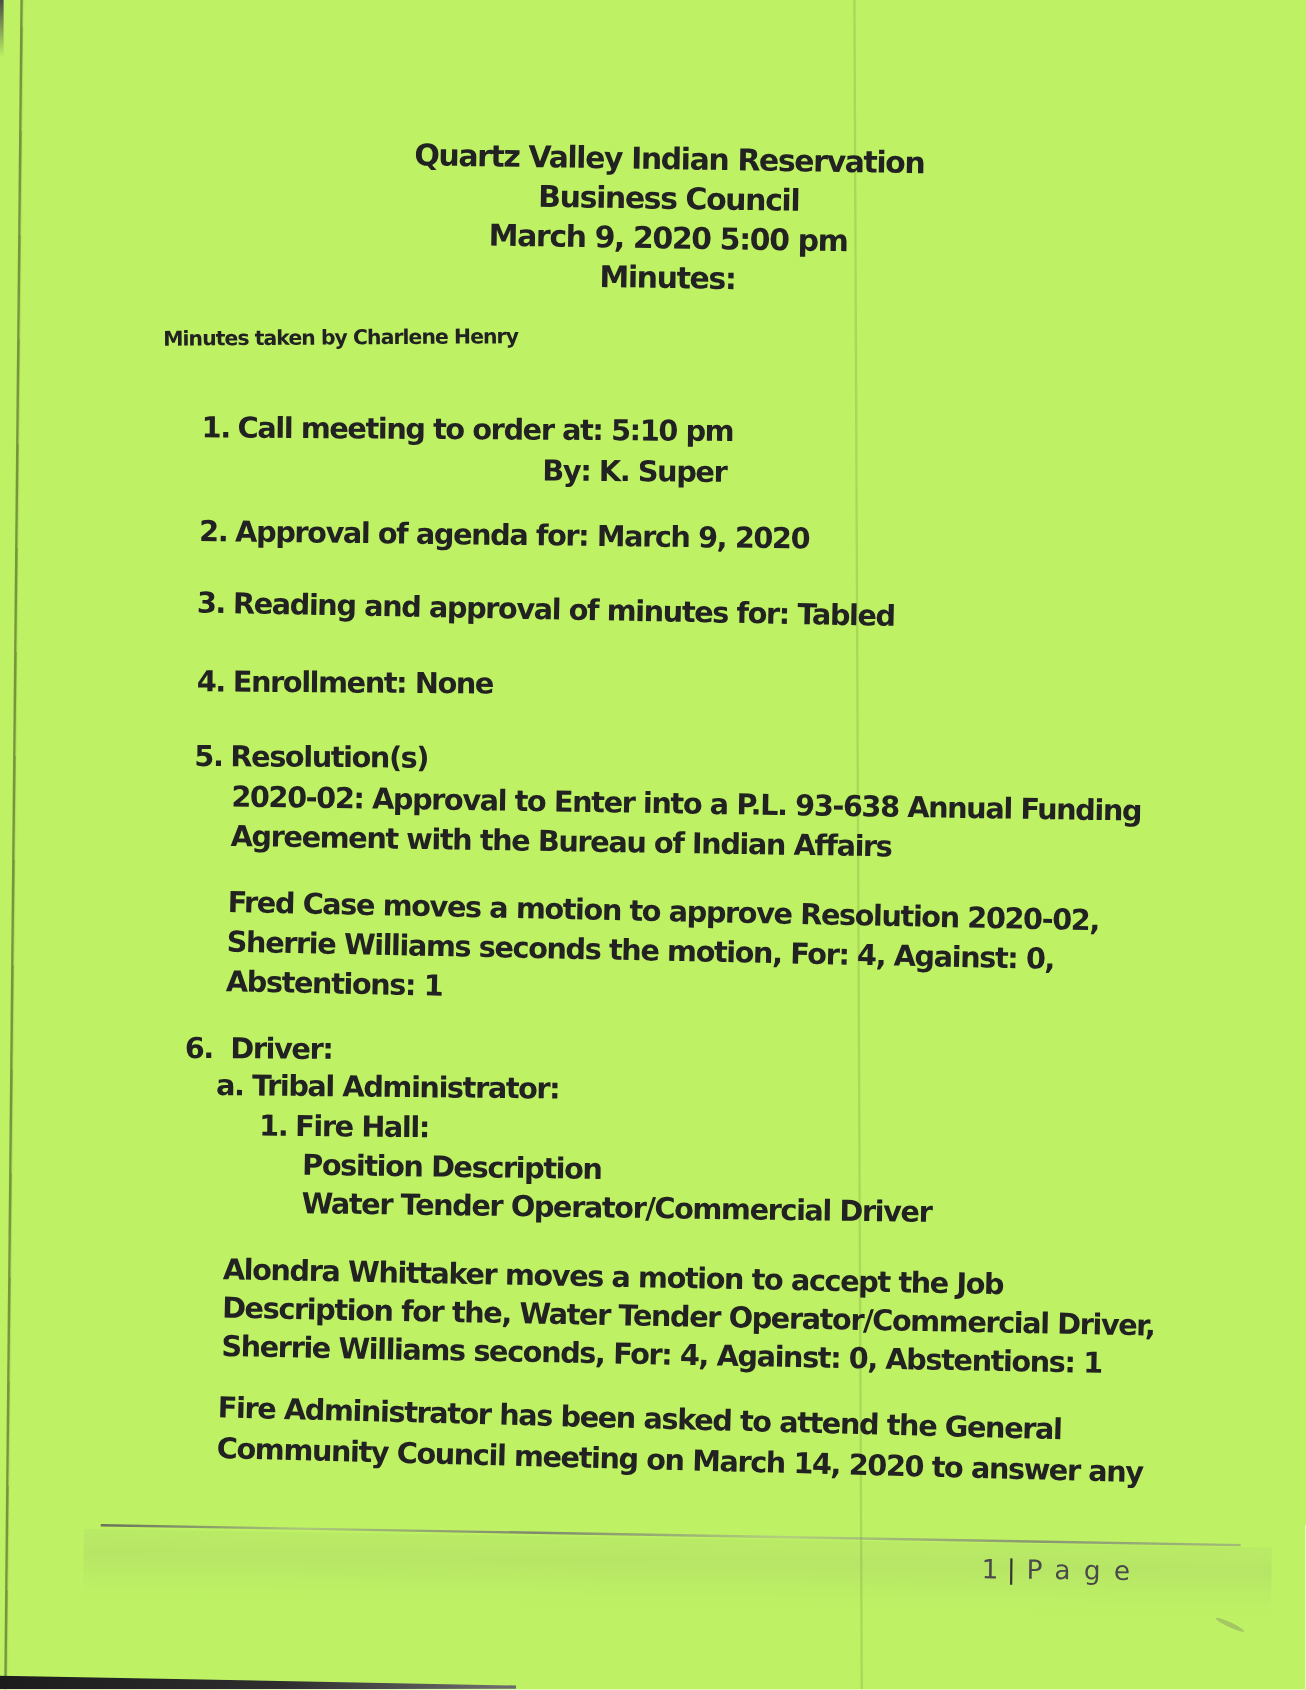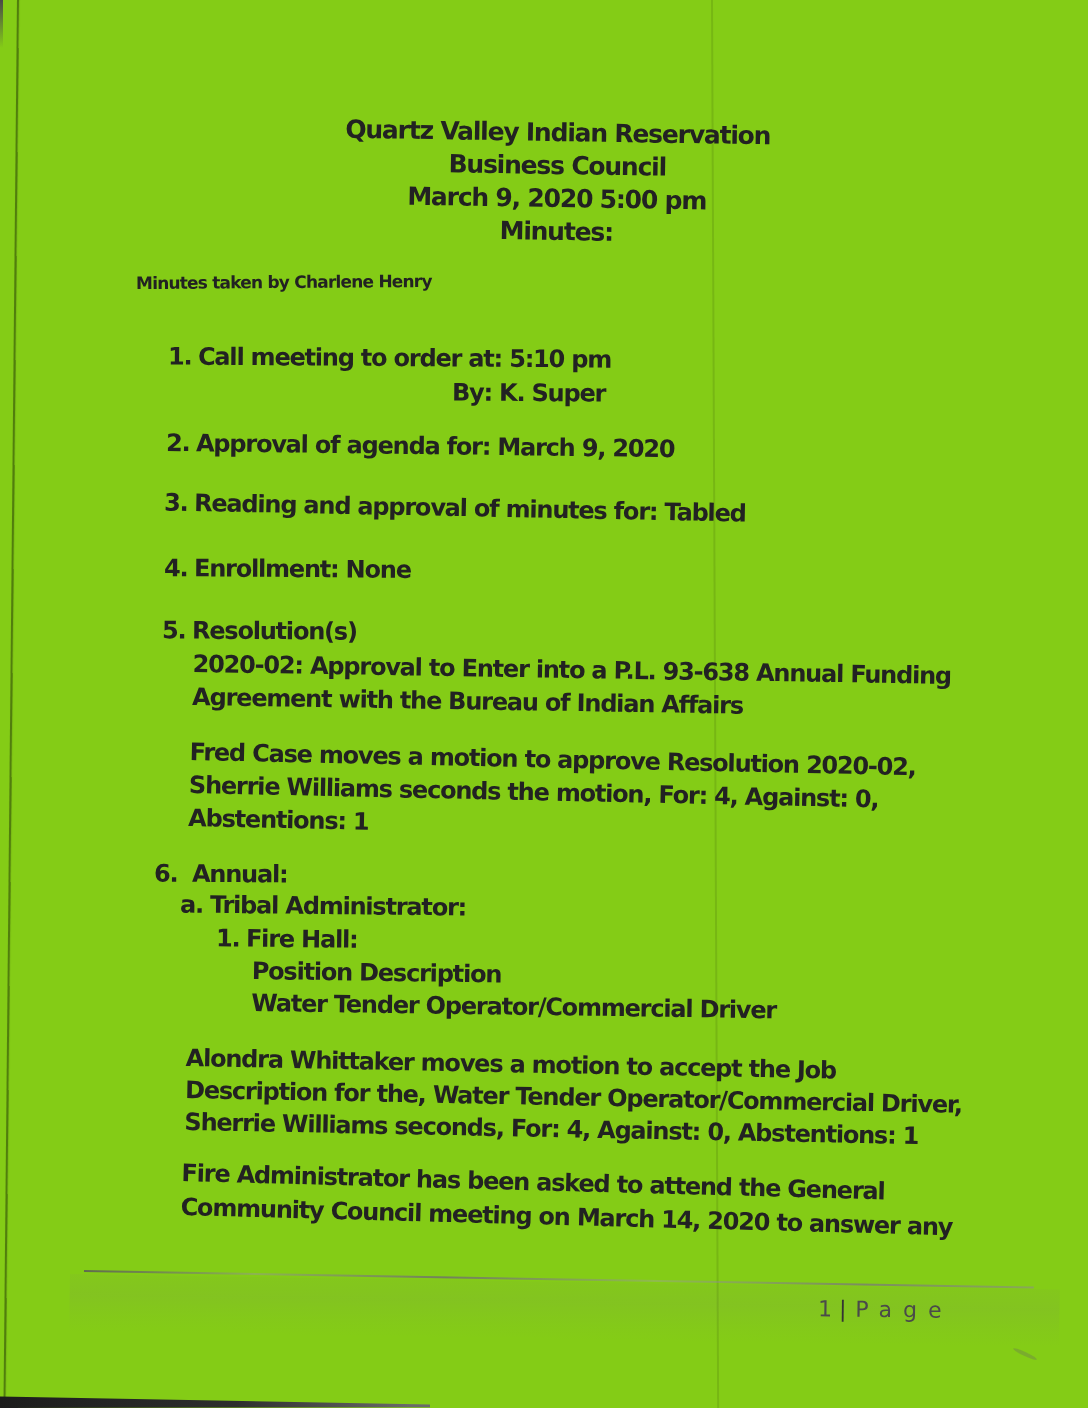--- a/index.html
+++ b/index.html
@@ -1,17 +1,17 @@
 <!DOCTYPE html>
 <html><head>
 <meta charset="utf-8">
 <style>
   html,body{margin:0;padding:0;background:#ffffff;}
   .page{
-    position:relative;width:1088px;height:1408px;background:#84cc16;overflow:hidden;
+    position:relative;width:1088px;height:1408px;background:#bef264;overflow:hidden;
     font-family:"DejaVu Sans", sans-serif;font-weight:bold;color:#222;
   }
   .t{position:absolute;white-space:nowrap;font-size:24px;letter-spacing:-1.2px;line-height:33px;}
   .item{display:flex;}
   .item .num{width:30px;flex:none;}
   .num-wide{width:38px !important;}
 
   
   .title-block{top:116px;left:297px;width:520px;text-align:center;font-size:25px;transform:rotate(0.9deg);}
   .byline{top:266px;left:136px;font-size:17px;letter-spacing:-0.8px;transform:rotate(-0.4deg);}
@@ -109,21 +109,21 @@
   </div>
 
   <div class="t motion1">
     <div>Fred Case moves a motion to approve Resolution 2020-02,</div>
     <div>Sherrie Williams seconds the motion, For: 4, Against: 0,</div>
     <div>Abstentions: 1</div>
   </div>
 
   <div class="t item item6">
     <span class="num num-wide">6.</span>
-    <span>Annual:</span>
+    <span>Driver:</span>
   </div>
 
   <div class="t item report-a">
     <span class="num">a.</span>
     <span>Tribal Administrator:</span>
   </div>
 
   <div class="t item report-a1">
     <span class="num">1.</span>
     <span>Fire Hall:</span>

